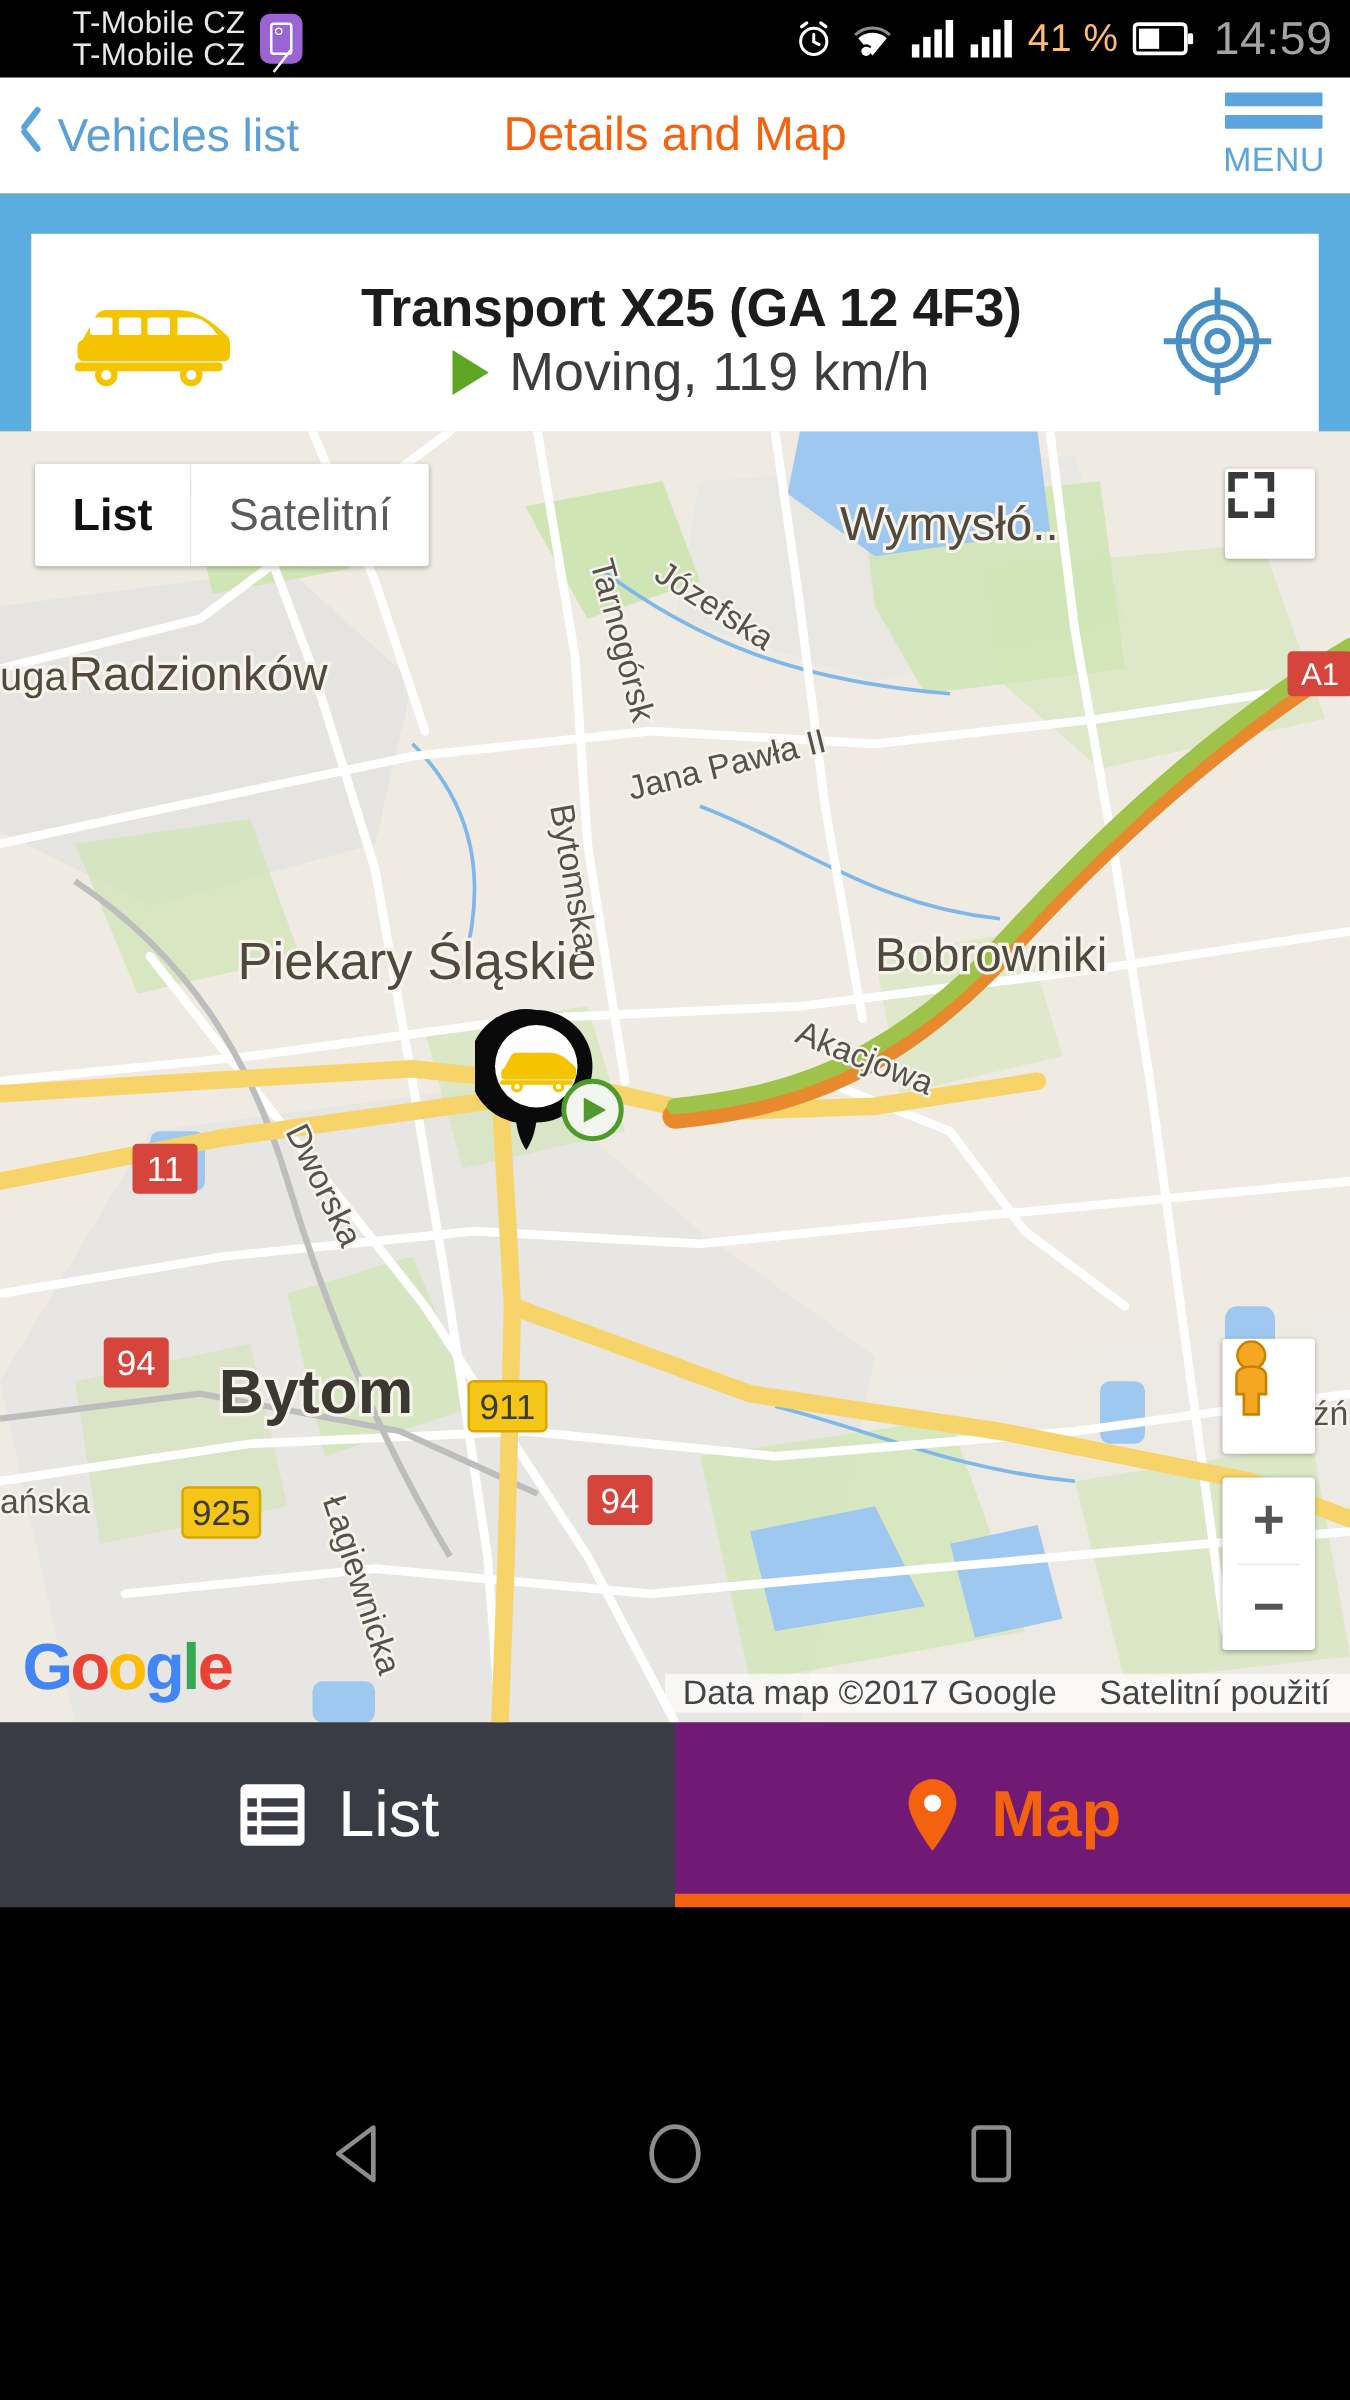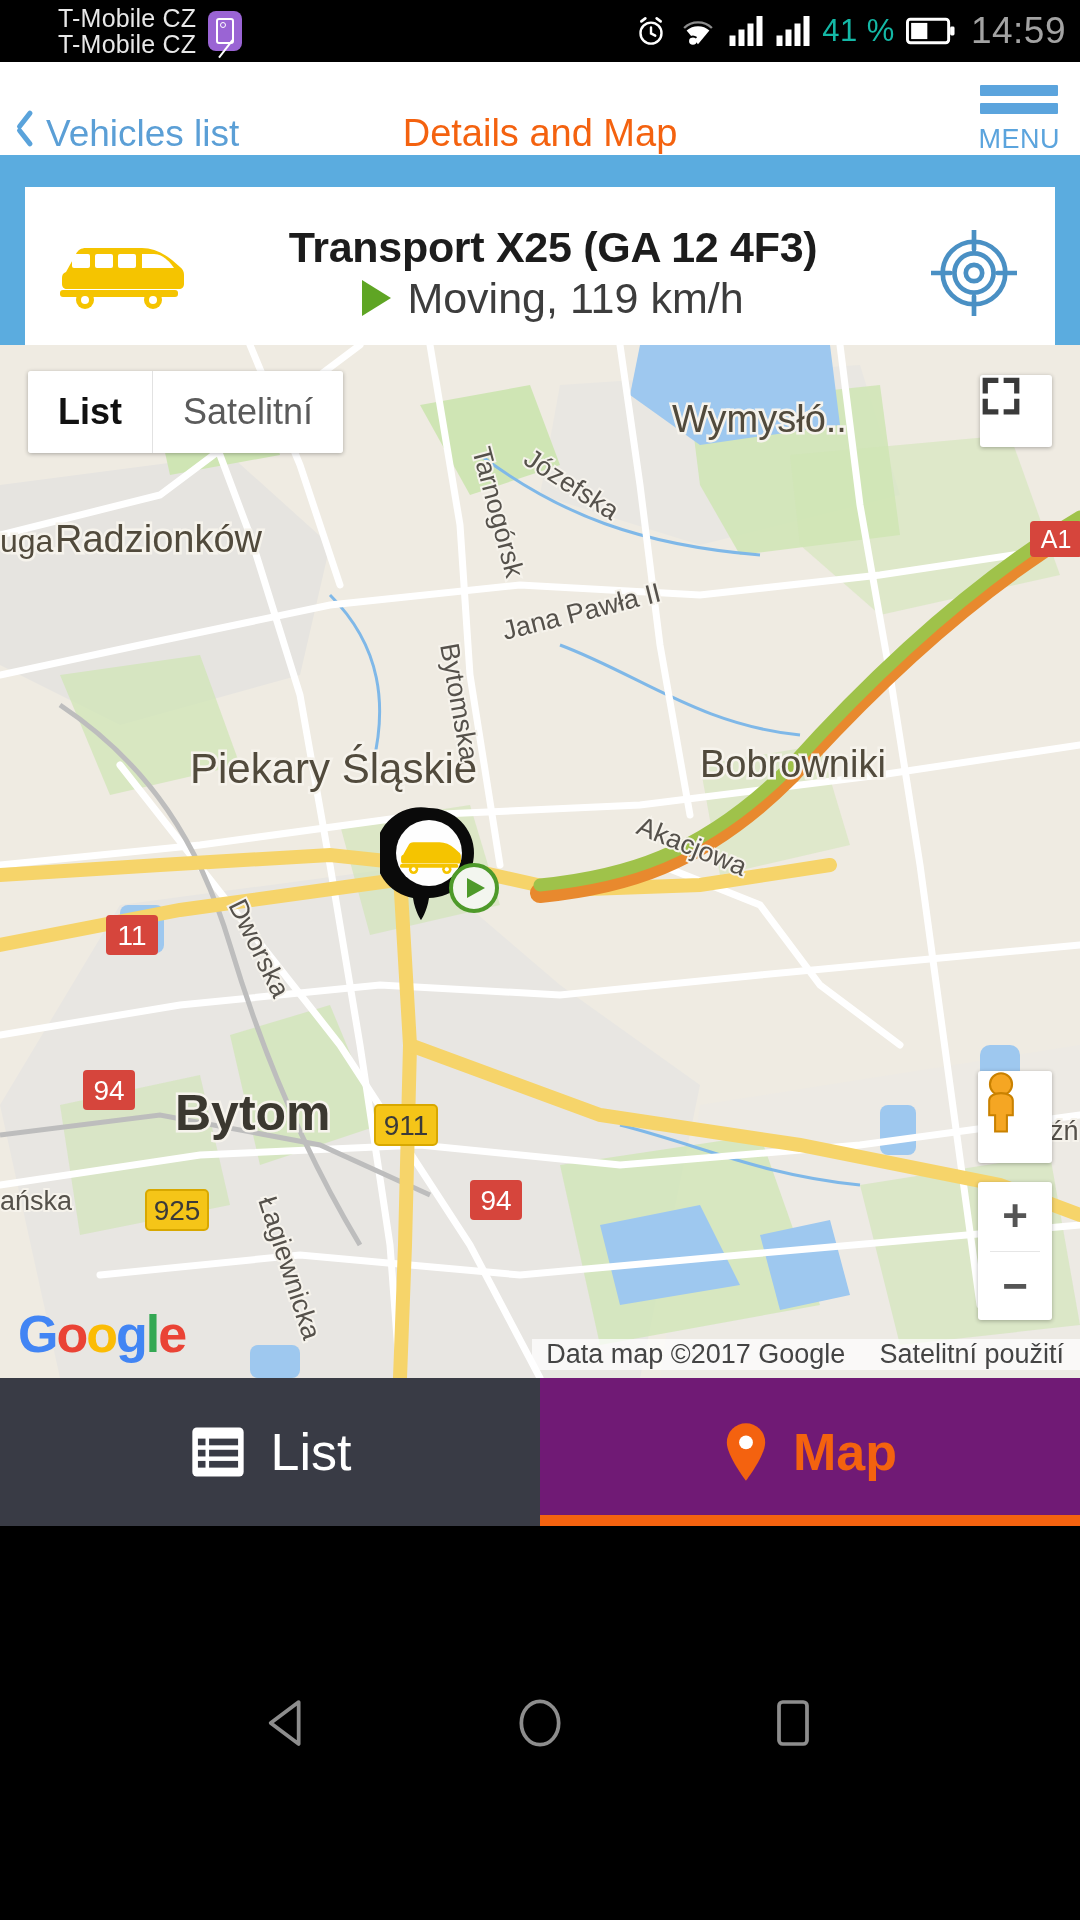--- a/index.html
+++ b/index.html
@@ -14,26 +14,26 @@
   .sim-badge{width:34px;height:40px;background:#9a64d4;border-radius:8px;margin-left:12px;
              position:relative;display:flex;align-items:center;justify-content:center;}
   .sim-badge i{display:block;width:18px;height:26px;border:2px solid #fff;border-radius:3px;
                position:relative;}
   .sim-badge i::after{content:"";position:absolute;left:2px;top:2px;width:4px;height:4px;
                border:1.5px solid #fff;border-radius:50%;}
   .sim-badge i::before{content:"";position:absolute;right:-1px;bottom:1px;width:22px;height:1.6px;
                background:#fff;transform:rotate(-52deg);transform-origin:right bottom;}
   .sb-right{margin-left:auto;display:flex;align-items:center;gap:11px;}
   .sb-right svg{display:block;}
-  .pct{color:#14b8a6;font-size:31px;letter-spacing:.5px;}
+  .pct{color:#fdba74;font-size:31px;letter-spacing:.5px;}
   .clock{color:#a3a3a3;font-size:37px;letter-spacing:.5px;margin-left:4px;}
 
   
   .header{position:absolute;top:62px;left:0;width:1080px;height:93px;background:#fff;
-          display:flex;align-items:flex-end;}
+          display:flex;align-items:center;}
   .back{display:flex;align-items:center;gap:10px;padding-left:14px;}
   .chev{width:22px;height:38px;position:relative;}
   .chev::before,.chev::after{content:"";position:absolute;left:4px;width:22px;height:5px;
           background:#5aa3db;border-radius:3px;}
   .chev::before{top:11px;transform:rotate(-52deg);transform-origin:left center;}
   .chev::after{top:11px;transform:rotate(52deg);transform-origin:left center;}
   .back-label{color:#5b9fd6;font-size:37px;}
   .title{position:absolute;left:0;width:1080px;text-align:center;color:#f4620f;font-size:38px;
          pointer-events:none;}
   .menu-btn{margin-left:auto;margin-right:20px;display:flex;flex-direction:column;

